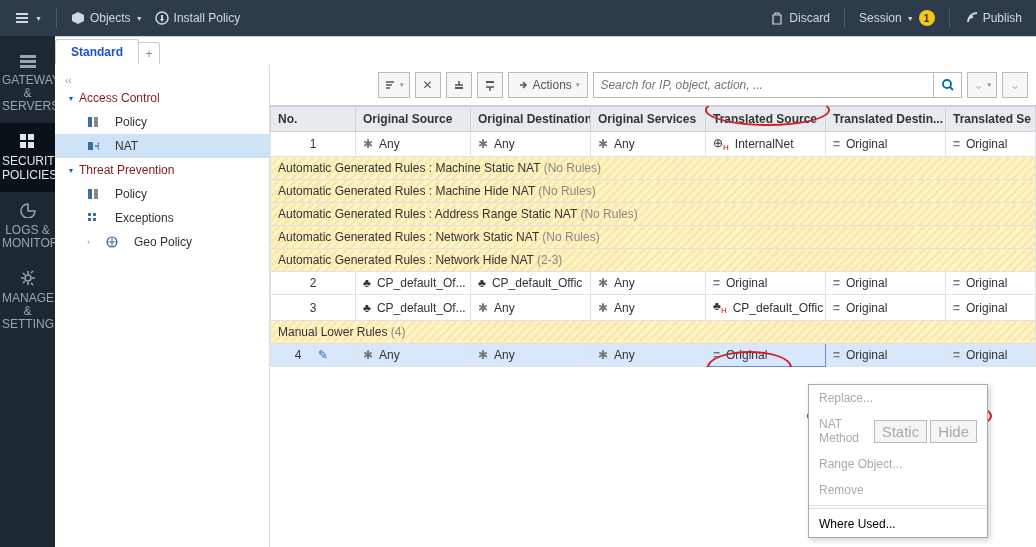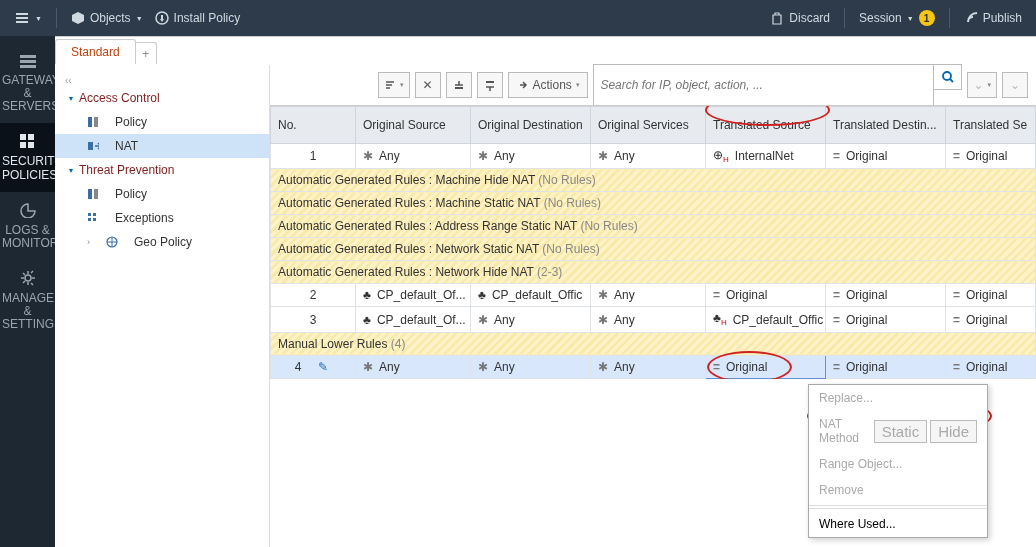--- a/index.html
+++ b/index.html
@@ -10,43 +10,43 @@
 .topbar .badge{background:#f5c518;color:#333;border-radius:50%;width:16px;height:16px;display:flex;align-items:center;justify-content:center;font-size:10px;font-weight:bold}
 .topbar svg{fill:#d0d8e0}
 .main{display:flex;height:511px}
 .rail{width:55px;background:#1e2832;color:#9aa5b0;display:flex;flex-direction:column;align-items:center;padding-top:8px}
 .rail .ritem{width:100%;text-align:center;padding:10px 2px;font-size:9px;line-height:1.1;cursor:pointer}
 .rail .ritem.active{background:#0a1118}
 .rail svg{fill:#9aa5b0;margin-bottom:3px}
 .rail .active svg{fill:#e0e6ec}
 .rail .active{color:#e0e6ec}
 .tabs{position:absolute;left:55px;top:36px;height:28px;display:flex;align-items:flex-end}
-.tab{background:#fff;border:1px solid #ccc;border-bottom:none;padding:5px 15px;font-weight:normal;color:#c2410c;border-radius:3px 3px 0 0}
+.tab{background:#fff;border:1px solid #ccc;border-bottom:none;padding:5px 15px;font-weight:bold;color:#1d4ed8;border-radius:3px 3px 0 0}
 .tab-add{width:22px;height:22px;border:1px solid #ccc;border-bottom:none;display:flex;align-items:center;justify-content:center;color:#888;margin-left:-1px;border-radius:0 3px 0 0;cursor:pointer}
 .content{margin-left:0;flex:1;display:flex;background:#fff;padding-top:28px;border-top:1px solid #ccc}
 .nav{width:215px;border-right:1px solid #ddd;padding:10px 0}
 .nav .collapse-hint{font-size:10px;color:#999;padding-left:10px}
 .nav .group{color:#7f1d1d;padding:5px 14px;display:flex;align-items:center;gap:6px;cursor:pointer}
 .nav .group::before{content:"▾";font-size:8px;color:#0068b3}
 .nav .leaf{padding:5px 14px 5px 32px;display:flex;align-items:center;gap:16px;color:#333;cursor:pointer}
 .nav .leaf.selected{background:#cfe3f8}
 .nav .shared{color:#0068b3;padding:5px 14px;display:flex;align-items:center;gap:6px}
 .nav .shared .dots{letter-spacing:2px;color:#bbb}
 .nav .arrow{font-size:9px;color:#888}
 .workspace{flex:1;min-width:0;display:flex;flex-direction:column}
 .toolbar{height:40px;padding:6px 8px;display:flex;align-items:center;gap:5px}
 .tbtn{border:1px solid #bbb;background:#f7f7f7;height:26px;min-width:26px;padding:0 5px;display:flex;align-items:center;justify-content:center;cursor:pointer;color:#555}
 .tbtn.split::after{content:"▾";font-size:7px;margin-left:4px;color:#888}
 .search{flex:1;max-width:390px;display:flex}
-.search input{flex:1;border:1px solid #bbb;height:42px;padding:4px 6px;font-style:italic;color:#999}
+.search input{flex:1;border:1px solid #bbb;height:26px;padding:4px 6px;font-style:italic;color:#999}
 .search .go{border:1px solid #bbb;border-left:none;width:28px;height:26px;display:flex;align-items:center;justify-content:center;cursor:pointer}
 .search .go svg{fill:#0068b3}
 .grid{border-top:1px solid #ccc;overflow:hidden}
 table{width:100%;border-collapse:collapse;table-layout:fixed}
-th{background:#e7ebef;border:1px solid #cfd5da;padding:11px 7px;text-align:left;font-weight:normal;color:#333;white-space:nowrap;overflow:hidden}
+th{background:#e7ebef;border:1px solid #cfd5da;padding:5px 7px;text-align:left;font-weight:bold;color:#333;white-space:nowrap;overflow:hidden}
 td{border:1px solid #e0e3e6;padding:4px 7px;color:#333;white-space:nowrap;overflow:hidden;text-overflow:ellipsis;position:relative}
 tr.section td{background:repeating-linear-gradient(-45deg,#fff3cc,#fff3cc 3px,#f9e9a8 3px,#f9e9a8 6px);font-weight:normal;color:#333}
 tr.section td .sec-dim{color:#888}
 tr.section td::before{content:"▸ ";font-size:9px;display:none}
 tr.expand td::before{content:"▾";font-size:9px;color:#888;margin-right:4px}
 tr.data td{background:#fff}
 tr.data.sel td{background:#d8e7fb}
 .cell{display:flex;align-items:center;gap:6px}
 .ico{width:12px;height:12px;display:inline-flex;align-items:center;justify-content:center}
 .ast{color:#777}
@@ -291,24 +291,24 @@
                   </span>
                 </td>
             <td>
                   <span class="cell">
                     <span class="eq">=</span>
                     <span>Original</span>
                   </span>
                 </td>
           </tr>
           <tr class="section">
+                <td colspan="7"><span>Automatic Generated Rules : Machine Static NAT</span> <span class="sec-dim">(No Rules)</span></td>
+              </tr>
+          <tr class="section">
                 <td colspan="7"><span>Automatic Generated Rules : Machine Hide NAT</span> <span class="sec-dim">(No Rules)</span></td>
-              </tr>
-          <tr class="section">
-                <td colspan="7"><span>Automatic Generated Rules : Machine Static NAT</span> <span class="sec-dim">(No Rules)</span></td>
               </tr>
           <tr class="section">
                 <td colspan="7"><span>Automatic Generated Rules : Address Range Static NAT</span> <span class="sec-dim">(No Rules)</span></td>
               </tr>
           <tr class="section">
                 <td colspan="7"><span>Automatic Generated Rules : Network Static NAT</span> <span class="sec-dim">(No Rules)</span></td>
               </tr>
           <tr class="section expand">
                 <td colspan="7"><span>Automatic Generated Rules : Network Hide NAT</span> <span class="sec-dim">(2-3)</span></td>
               </tr>

